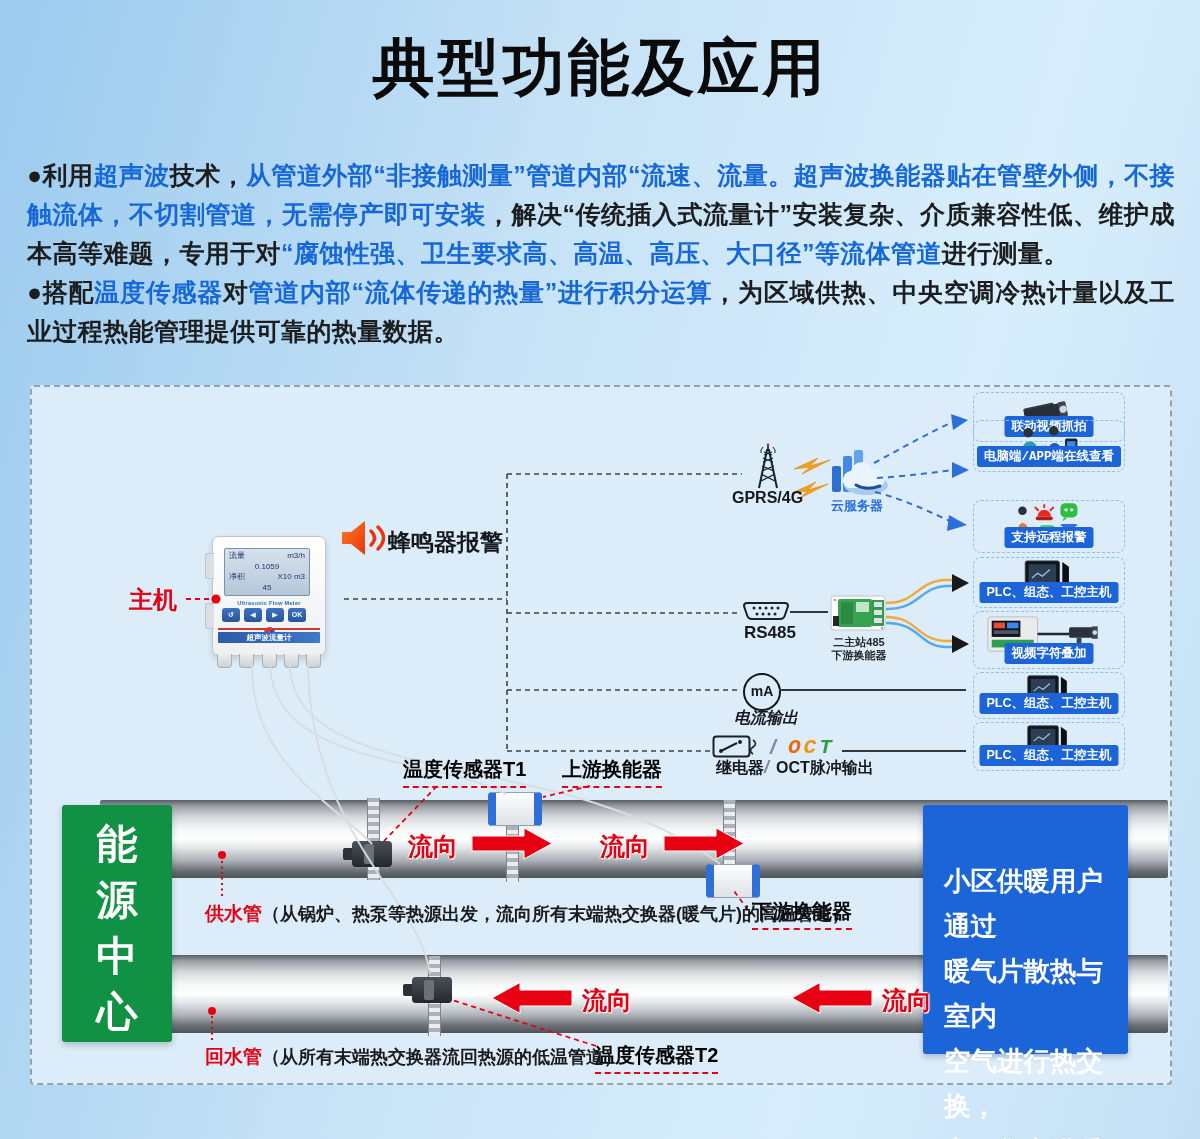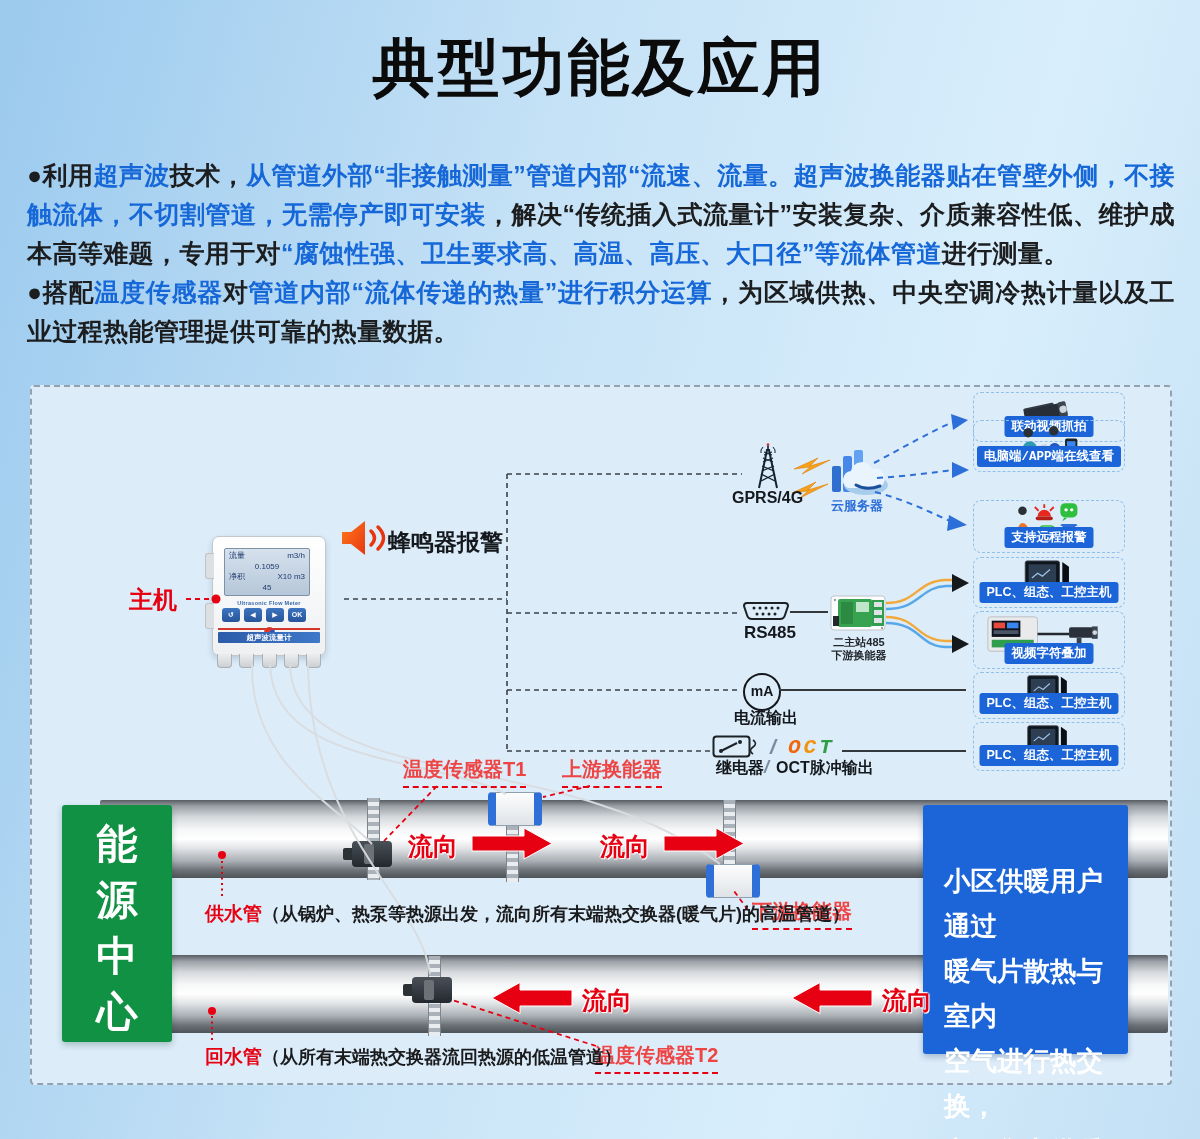--- a/index.html
+++ b/index.html
@@ -36,21 +36,21 @@
   .dlogo{left:50px;top:89px;width:11px;height:11px;border-radius:50%;
          background:linear-gradient(135deg,#e03a2e 50%,#2456c4 50%);border:1px solid #fff;}
   .dred{left:5px;right:5px;bottom:25px;height:2.5px;background:#d2362a;}
   .dband{left:5px;right:5px;bottom:12px;height:11px;background:linear-gradient(90deg,#2c5caa,#3e78c8);
          color:#fff;font-size:7.5px;font-weight:700;text-align:center;line-height:11px;border-radius:1px;}
   .conns{left:4px;top:117px;width:104px;display:flex;justify-content:space-between;}
   .conn{width:13px;height:13px;background:linear-gradient(#eceeef,#cdd1d4);
         border:1px solid #aab0b5;border-top:none;border-radius:0 0 4px 4px;}
   
   .redlab{color:#e60012;font-weight:800;z-index:40;}
-  .callout{color:#ef4444;font-weight:800;font-size:20px;z-index:40;
+  .callout{color:#000000;font-weight:800;font-size:20px;z-index:40;
            border-bottom:2px dashed #e60012;padding-bottom:3px;}
   .blklab{color:#15191e;font-weight:700;z-index:40;}
   .flowtxt{font-size:25px;font-weight:900;color:#e60012;z-index:40;
            text-shadow:0 0 2px #fff,0 0 2px #fff,1px 1px 0 #fff,-1px -1px 0 #fff;}
   
   .ep{left:973px;width:152px;border:1.5px dashed #8fc0ea;border-radius:8px;z-index:10;
       display:flex;flex-direction:column;align-items:center;box-sizing:border-box;}
   .pill{position:absolute;bottom:4px;left:50%;transform:translateX(-50%);background:#1b65d8;
         color:#fff;font-size:12.5px;font-weight:700;padding:2px 7px;border-radius:3px;
         white-space:nowrap;z-index:12;margin-top:13px;}
@@ -223,21 +223,21 @@
   <rect x="3" y="24" width="6" height="10" fill="#23282e"></rect>
   <circle cx="5" cy="8" r="1.2" fill="#9aa0a6"></circle>
     <circle cx="52" cy="36" r="1.2" fill="#9aa0a6"></circle>
 </svg>
 <div class="abs" style="left:824px;top:636px;width:70px;text-align:center;font-size:11px;font-weight:700;color:#22262b;line-height:13px;z-index:40;">
   <div>二主站485</div>
   <div>下游换能器</div>
 </div>
 
 <div class="abs ma">mA</div>
-<div class="abs blklab" style="left:734px;top:708px;font-size:16px;font-weight:800;">电流输出</div>
+<div class="abs blklab" style="left:734px;top:708px;font-size:16px;font-weight:800;font-style:italic;">电流输出</div>
 
 <svg class="abs" style="left:712px;top:735px;z-index:12;" width="50" height="24" viewBox="0 0 50 24">
   <rect x="1.5" y="1.5" width="36" height="20" rx="3" fill="none" stroke="#1c2126" stroke-width="2"></rect>
   <circle cx="9" cy="16" r="2" fill="#1c2126"></circle>
     <circle cx="28" cy="7" r="2" fill="#1c2126"></circle>
   <path d="M9,16 L25,8" stroke="#1c2126" stroke-width="2"></path>
   <path d="M41,5 q5,3.5 0,7 q-5,3.5 0,7" stroke="#1c2126" stroke-width="1.6" fill="none"></path>
 </svg>
 <div class="abs slash" style="left:770px;top:735px;font-size:21px;">/</div>
 <div class="abs octl" style="left:788px;top:736px;">

